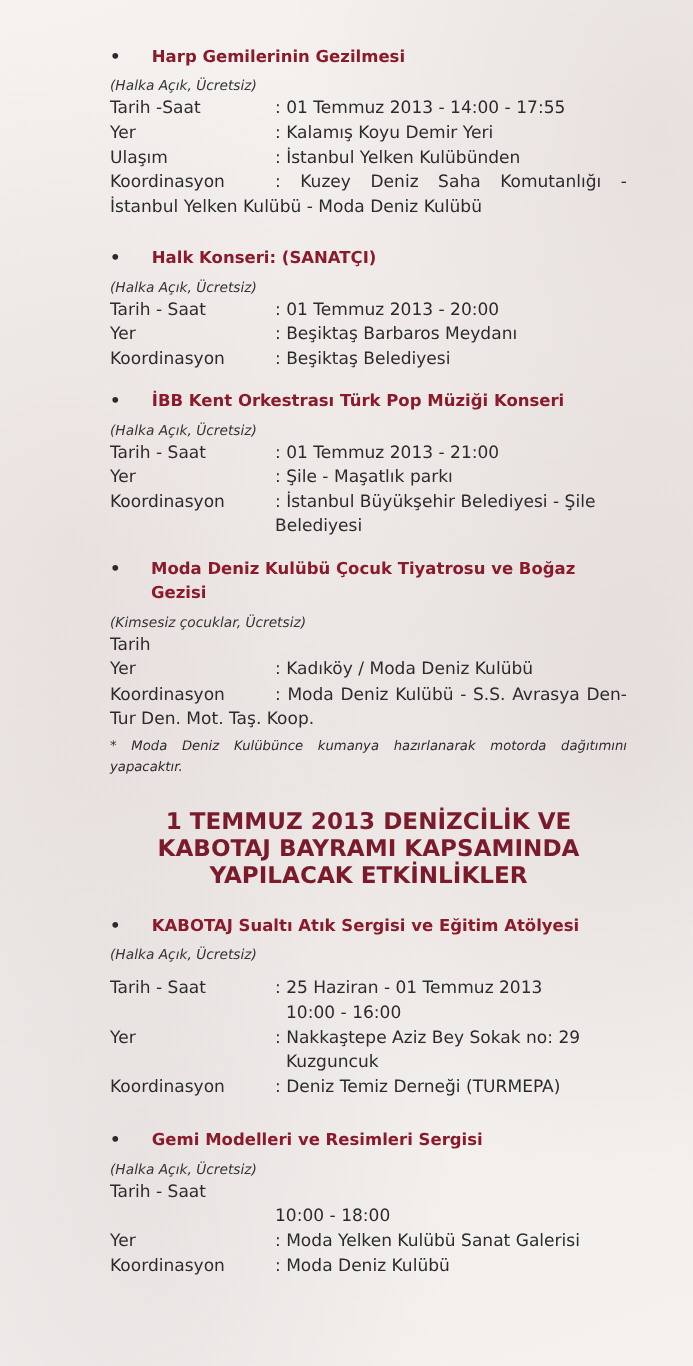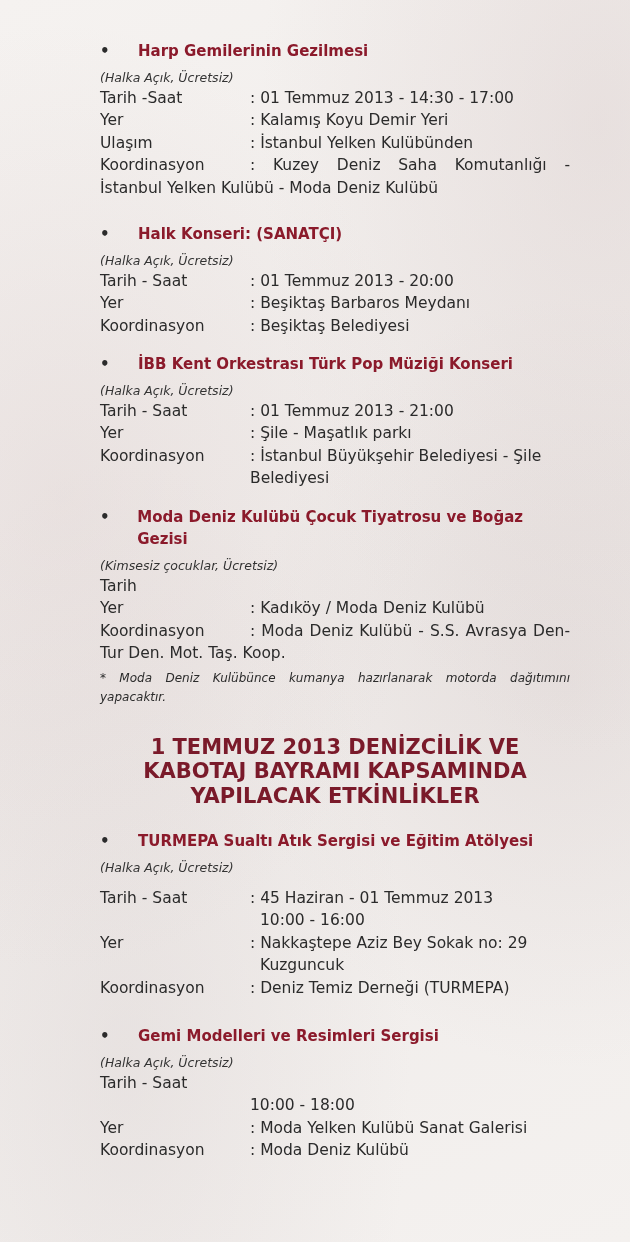--- a/index.html
+++ b/index.html
@@ -60,21 +60,21 @@
   <div style="height:40px"></div>
 
   <div class="event">
     <div class="event-title">
       <span class="bullet">•</span>
       <span>Harp Gemilerinin Gezilmesi</span>
     </div>
     <div class="note">(Halka Açık, Ücretsiz)</div>
     <div class="row">
       <span class="label">Tarih -Saat</span>
-      <span class="value">: 01 Temmuz 2013 - 14:30 - 17:00</span>
+      <span class="value">: 01 Temmuz 2013 - 14:00 - 17:55</span>
     </div>
     <div class="row">
       <span class="label">Yer</span>
       <span class="value">: Kalamış Koyu Demir Yeri</span>
     </div>
     <div class="row">
       <span class="label">Ulaşım</span>
       <span class="value">: İstanbul Yelken Kulübünden</span>
     </div>
     <div class="justify">
@@ -141,27 +141,27 @@
       <span style="display:inline-block;width:150px">Koordinasyon</span><span>: Moda Deniz Kulübü - S.S. Avrasya Den-Tur Den. Mot. Taş. Koop.</span>
     </div>
     <div class="footnote">* Moda Deniz Kulübünce kumanya hazırlanarak motorda dağıtımını yapacaktır.</div>
   </div>
 
   <div class="section-heading">1 TEMMUZ 2013 DENİZCİLİK VE KABOTAJ BAYRAMI KAPSAMINDA YAPILACAK ETKİNLİKLER</div>
 
   <div class="event">
     <div class="event-title">
       <span class="bullet">•</span>
-      <span>TURMEPA Sualtı Atık Sergisi ve Eğitim Atölyesi</span>
+      <span>KABOTAJ Sualtı Atık Sergisi ve Eğitim Atölyesi</span>
     </div>
     <div class="note" style="margin-bottom:10px">(Halka Açık, Ücretsiz)</div>
     <div class="row">
       <span class="label">Tarih - Saat</span>
       <span class="value">
-        <span>: 45 Haziran - 01 Temmuz 2013</span><br>
+        <span>: 25 Haziran - 01 Temmuz 2013</span><br>
         <span style="padding-left:10px">10:00 - 16:00</span>
       </span>
     </div>
     <div class="row">
       <span class="label">Yer</span>
       <span class="value">
         <span>: Nakkaştepe Aziz Bey Sokak no: 29</span><br>
         <span style="padding-left:10px">Kuzguncuk</span>
       </span>
     </div>

